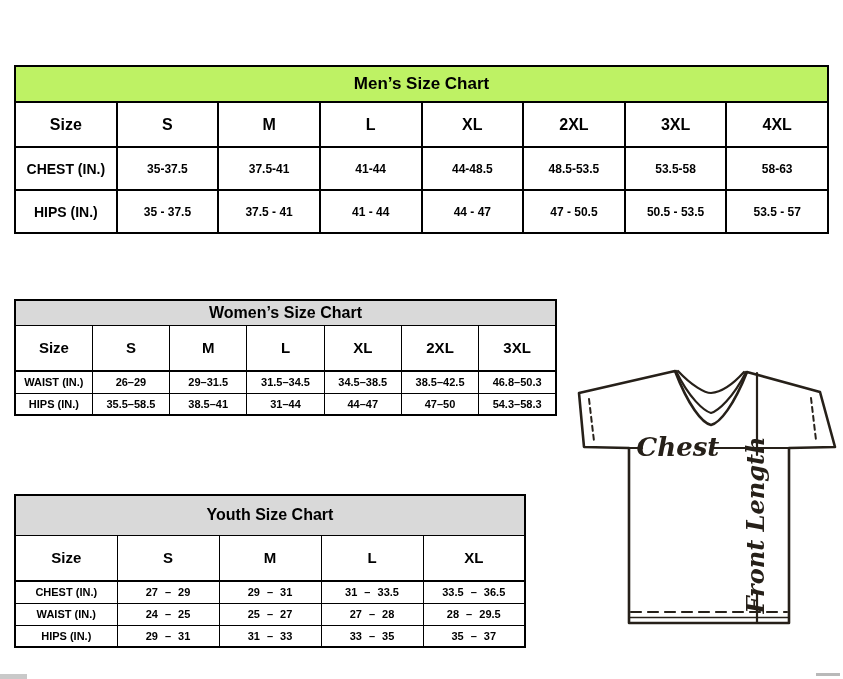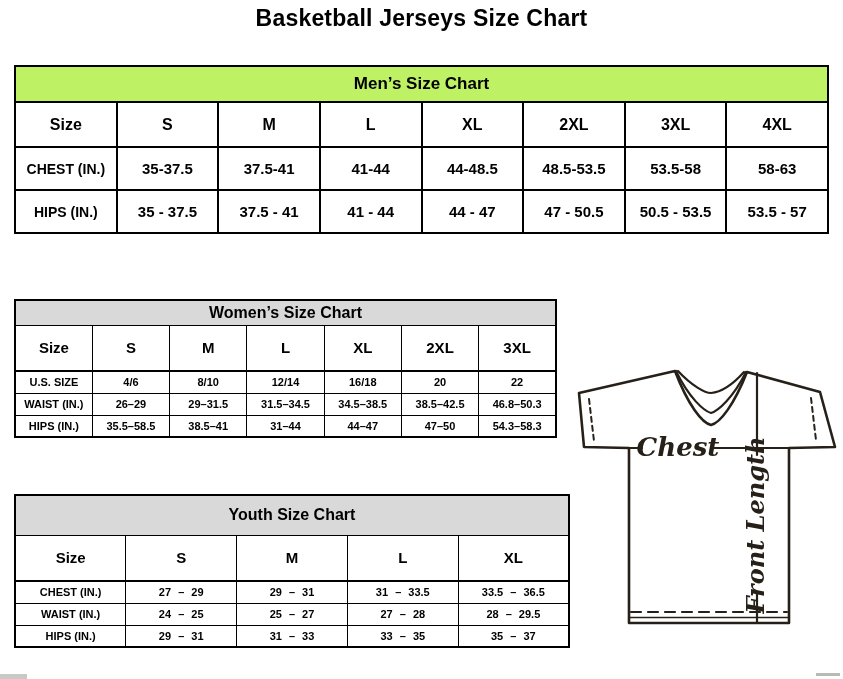--- a/index.html
+++ b/index.html
@@ -14,53 +14,52 @@
     background: #fff; }
   table.size-table th, table.size-table td { border: 1px solid #000; text-align: center;
     vertical-align: middle; font-weight: bold; overflow: hidden; white-space: nowrap; }
   th.band { background: #d9d9d9; border: 2px solid #000; }
   table.size-table { border: 2px solid #000; }
 
   
   table.men { left: 14px; top: 65px; width: 815px; }
   table.men th.band { height: 36px; font-size: 17px; }
   table.men tr.colhead th { height: 45px; font-size: 16px; border-width: 2px; }
-  table.men tbody td { height: 43px; font-size: 15px; border-width: 2px; }
+  table.men tbody td { height: 43px; font-size: 12px; border-width: 2px; }
   table.men td.rowlabel { font-size: 14px; }
 
   
   table.women { left: 14px; top: 299px; width: 543px; }
   table.women th.band { height: 25px; font-size: 16px; }
   table.women tr.colhead th { height: 46px; font-size: 15px; border-bottom-width: 2px; }
   table.women tbody td { height: 22px; font-size: 11px; }
   table.women td.rowlabel { font-size: 11px; }
 
   
-  table.youth { left: 14px; top: 494px; width: 556px; border-radius: 10px; }
+  table.youth { left: 14px; top: 494px; width: 512px; border-radius: 10px; }
   table.youth th.band { height: 40px; font-size: 16px; }
   table.youth tr.colhead th { height: 46px; font-size: 15px; border-bottom-width: 2px; }
   table.youth tbody td { height: 22px; font-size: 11px; word-spacing: 4px; }
   table.youth td.rowlabel { font-size: 11px; word-spacing: 0; }
 
   
   .jersey { position: absolute; left: 568px; top: 360px; width: 280px; height: 272px; }
   .jersey svg { width: 100%; height: 100%; }
   .jersey text { font-family: "DejaVu Serif", serif; font-style: italic; font-weight: bold;
     fill: #262019; }
 
   
   .sb-left  { position: absolute; left: 0;   top: 674px; width: 27px; height: 5px; background: #c9c9c9; }
   .sb-right { position: absolute; left: 816px; top: 673px; width: 24px; height: 3px; background: #b9b9b9; }
 </style>
 </head>
 <body>
 
 <div class="page">
 
-  <div class="title">Basketball Jerseys Size Chart</div>
 
   <table class="size-table men">
       <thead>
         <tr>
           <th class="band" colspan="8" style="background: #bef264;">Men’s Size Chart</th>
         </tr>
         <tr class="colhead">
           <th class="sizecol" style="width: 118px;">Size</th>
           <th>S</th>
           <th>M</th>
@@ -104,29 +103,20 @@
           <th>S</th>
           <th>M</th>
           <th>L</th>
           <th>XL</th>
           <th>2XL</th>
           <th>3XL</th>
         </tr>
       </thead>
       <tbody>
         <tr>
-          <td class="rowlabel">U.S. SIZE</td>
-          <td>4/6</td>
-          <td>8/10</td>
-          <td>12/14</td>
-          <td>16/18</td>
-          <td>20</td>
-          <td>22</td>
-        </tr>
-        <tr>
           <td class="rowlabel">WAIST (IN.)</td>
           <td>26–29</td>
           <td>29–31.5</td>
           <td>31.5–34.5</td>
           <td>34.5–38.5</td>
           <td>38.5–42.5</td>
           <td>46.8–50.3</td>
         </tr>
         <tr>
           <td class="rowlabel">HIPS (IN.)</td>

